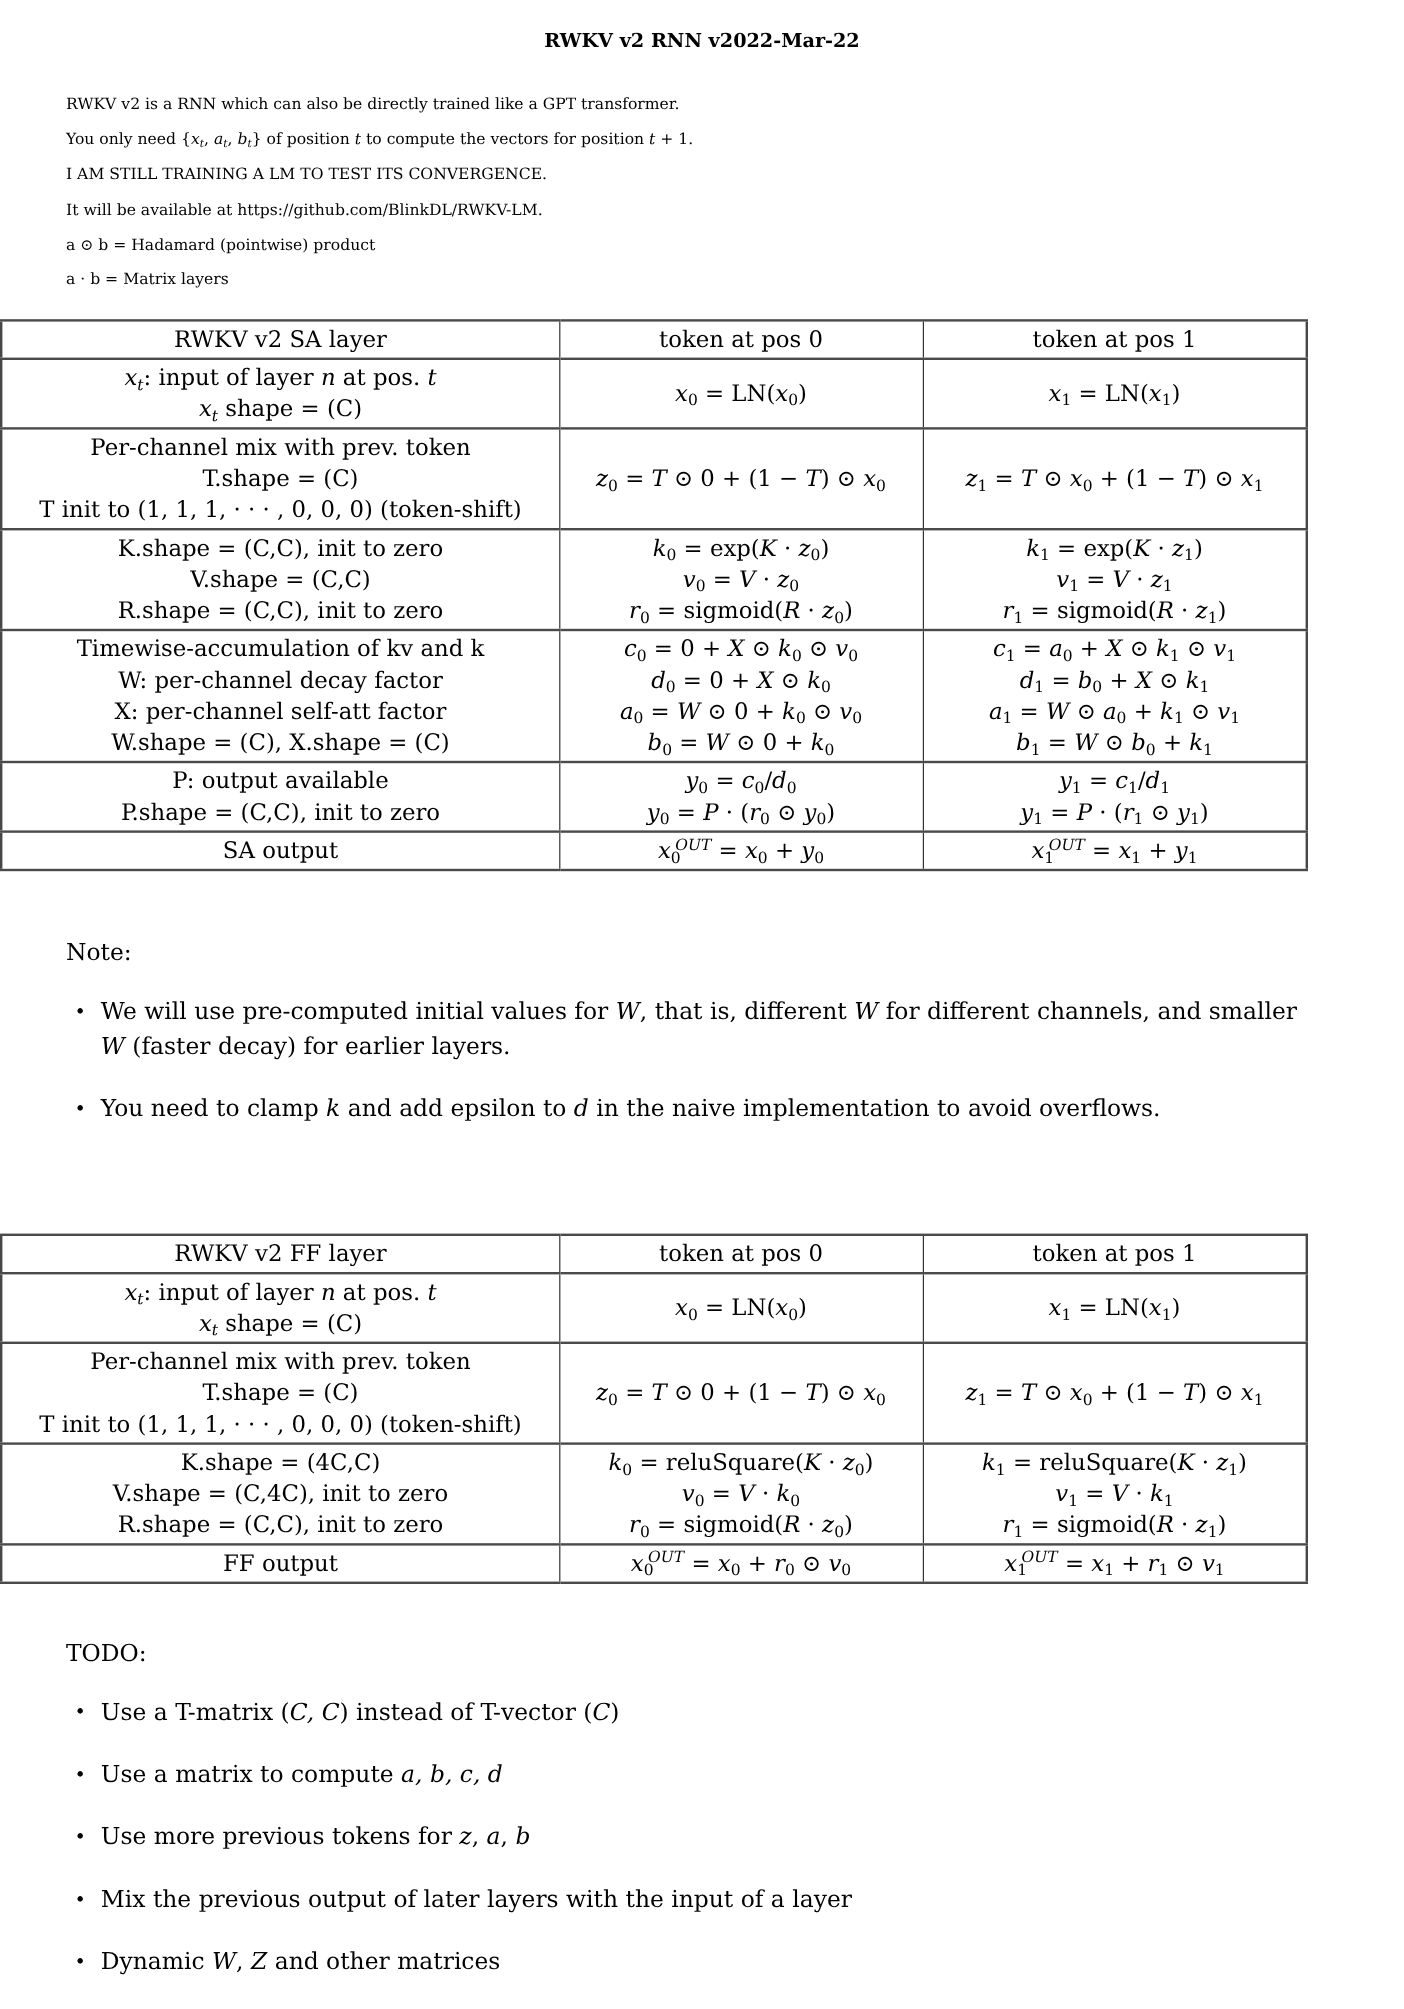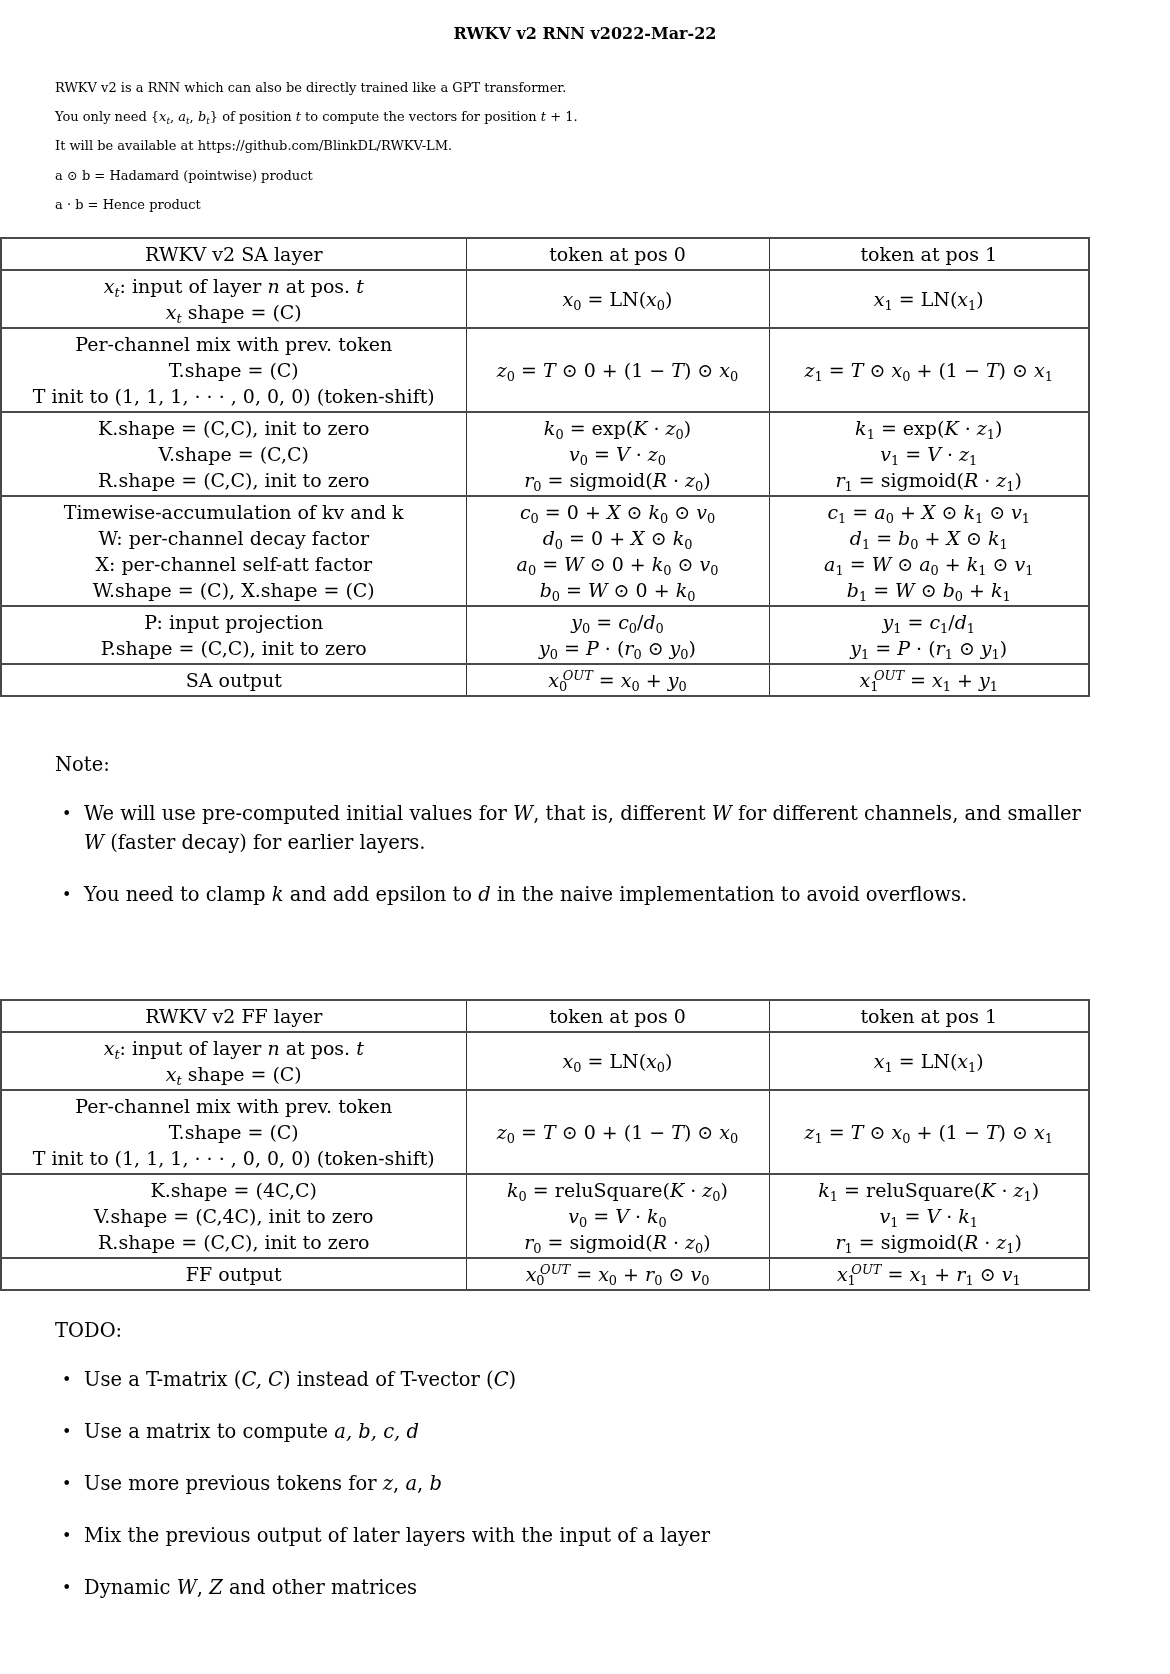--- a/index.html
+++ b/index.html
@@ -35,39 +35,40 @@
     text-align: center; vertical-align: middle;
     padding: 2px 4px; line-height: 26px;
   }
   .ln { white-space: nowrap; }
   sub, sup { font-size: 68%; line-height: 0; }
   sub { vertical-align: -0.3em; }
   sup { vertical-align: 0.55em; }
   sup.st { margin-left: -0.35em; text-align: center; }
   .sect { margin-left: 55px; font-size: 19.5px; }
   .note-head { margin-top: 56px; }
-  .todo-head { margin-top: 28px; }
+  .todo-head { margin-top: 46px; }
   .bitem { display: flex; margin-left: 7px; margin-top: 23px; line-height: 29px; }
   .bullet { flex: none; width: 22px; font-size: 16px; }
   .btext { flex: 1; max-width: 1005px; }
   .ff-table { margin-top: 90px; border-radius: 21px; }
 </style>
 </head>
 <body>
 
 <div class="page">
 
   <h1 class="title">RWKV v2 RNN v2022-Mar-22</h1>
 
   <div class="intro">
     <div>RWKV v2 is a RNN which can also be directly trained like a GPT transformer.</div>
     <div>You only need {<i>x<sub>t</sub></i>, <i>a<sub>t</sub></i>, <i>b<sub>t</sub></i>} of position <i>t</i> to compute the vectors for position <i>t</i> + 1.</div>
+    <div>I AM STILL TRAINING A LM TO TEST ITS CONVERGENCE.</div>
     <div>It will be available at https://github.com/BlinkDL/RWKV-LM.</div>
     <div>a ⊙ b = Hadamard (pointwise) product</div>
-    <div>a · b = Hence product</div>
+    <div>a · b = Matrix layers</div>
   </div>
 
   <table class="grid">
     <colgroup>
         <col class="c1">
         <col class="c2">
         <col class="c3">
       </colgroup>
     <tbody>
         <tr>
@@ -132,21 +133,21 @@
       </td>
       <td>
         <div class="ln"><i>c</i><sub>1</sub> = <i>a</i><sub>0</sub> + <i>X</i> ⊙ <i>k</i><sub>1</sub> ⊙ <i>v</i><sub>1</sub></div>
         <div class="ln"><i>d</i><sub>1</sub> = <i>b</i><sub>0</sub> + <i>X</i> ⊙ <i>k</i><sub>1</sub></div>
         <div class="ln"><i>a</i><sub>1</sub> = <i>W</i> ⊙ <i>a</i><sub>0</sub> + <i>k</i><sub>1</sub> ⊙ <i>v</i><sub>1</sub></div>
         <div class="ln"><i>b</i><sub>1</sub> = <i>W</i> ⊙ <i>b</i><sub>0</sub> + <i>k</i><sub>1</sub></div>
       </td>
     </tr>
     <tr>
       <td>
-        <div class="ln">P: input projection</div>
+        <div class="ln">P: output available</div>
         <div class="ln">P.shape = (C,C), init to zero</div>
       </td>
       <td>
         <div class="ln"><i>y</i><sub>0</sub> = <i>c</i><sub>0</sub>/<i>d</i><sub>0</sub></div>
         <div class="ln"><i>y</i><sub>0</sub> = <i>P</i> · (<i>r</i><sub>0</sub> ⊙ <i>y</i><sub>0</sub>)</div>
       </td>
       <td>
         <div class="ln"><i>y</i><sub>1</sub> = <i>c</i><sub>1</sub>/<i>d</i><sub>1</sub></div>
         <div class="ln"><i>y</i><sub>1</sub> = <i>P</i> · (<i>r</i><sub>1</sub> ⊙ <i>y</i><sub>1</sub>)</div>
       </td>

